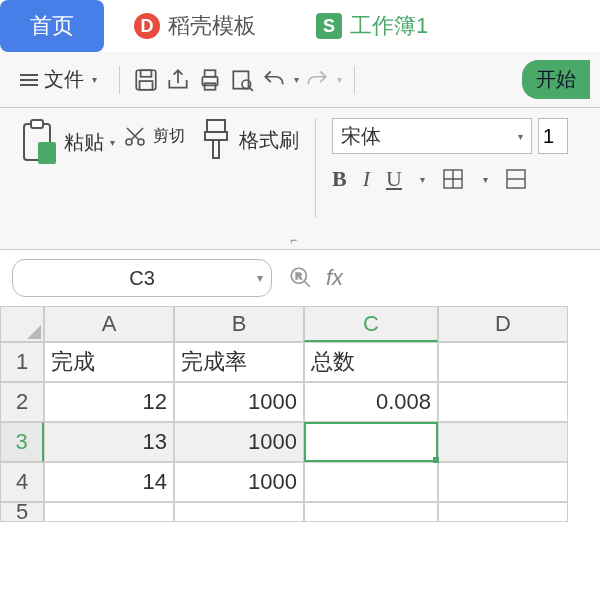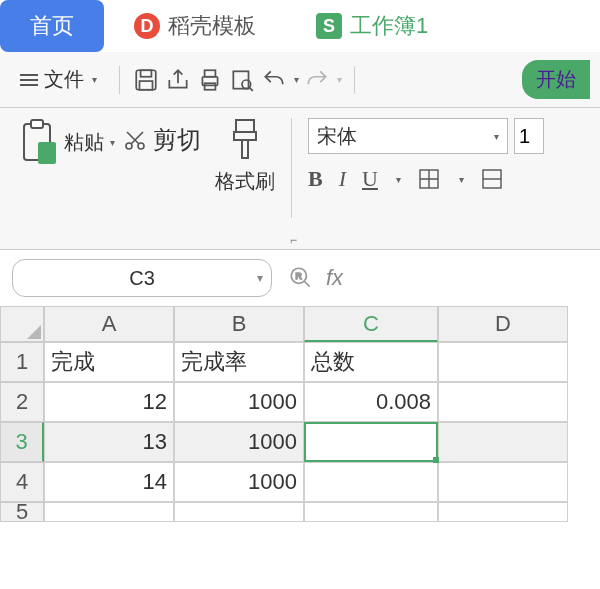--- a/index.html
+++ b/index.html
@@ -15,31 +15,31 @@
 .tab.green { color: #4aa869; }
 
 
 .toolbar1 { display: flex; align-items: center; height: 56px; padding: 0 10px; border-bottom: 1px solid #ccc; background: #f7f7f7; gap: 4px; }
 .file-btn { display: flex; align-items: center; gap: 6px; font-size: 20px; color: #333; padding: 4px 10px; }
 .hamburger { display: flex; flex-direction: column; gap: 3px; }
 .hamburger span { width: 18px; height: 2px; background: #555; }
 .divider { width: 1px; height: 28px; background: #ccc; margin: 0 8px; }
 .tb-icon { width: 28px; height: 28px; display: flex; align-items: center; justify-content: center; color: #555; }
 .caret { font-size: 10px; color: #666; margin-left: 2px; }
-.start-btn { background: #4aa869; color: #4c1d95; border-radius: 16px 0 0 16px; padding: 6px 14px; font-size: 20px; margin-left: auto; }
+.start-btn { background: #4aa869; color: #0f172a; border-radius: 16px 0 0 16px; padding: 6px 14px; font-size: 20px; margin-left: auto; }
 
 
 .ribbon { display: flex; padding: 10px 12px 4px; background: #f7f7f7; border-bottom: 1px solid #ccc; height: 142px; position: relative; }
 .ribbon-group { display: flex; flex-direction: column; align-items: center; justify-content: flex-start; padding: 0 6px; }
 .ribbon-group.clipboard { flex-direction: row; align-items: flex-start; }
 .paste-block { display: flex; flex-direction: row; align-items: center; gap: 4px; }
 .paste-icon-wrap { width: 42px; height: 48px; position: relative; }
 .cut-copy { display: flex; flex-direction: column; gap: 14px; margin-left: 8px; margin-top: 6px; }
-.cut-copy-item { display: flex; align-items: center; gap: 6px; font-size: 24px; color: #333; justify-content: flex-end; }
-.format-brush { display: flex; flex-direction: column; align-items: center; margin-left: 14px; gap: 6px; }
+.cut-copy-item { display: flex; align-items: center; gap: 6px; font-size: 16px; color: #333; justify-content: flex-end; }
+.format-brush { display: flex; flex-direction: row; align-items: center; margin-left: 14px; gap: 6px; }
 .label { font-size: 20px; color: #333; }
 .vdivider { width: 1px; background: #ccc; margin: 0 10px; height: 100px; }
 .font-block { display: flex; flex-direction: column; gap: 12px; margin-left: 6px; }
 .font-row { display: flex; gap: 6px; align-items: center; }
 .font-select { border: 1px solid #bbb; background: #fff; height: 36px; width: 200px; padding: 0 8px; font-size: 20px; color: #333; display: flex; align-items: center; justify-content: space-between; }
 .size-select { border: 1px solid #bbb; background: #fff; height: 36px; width: 30px; padding: 0 4px; font-size: 20px; display: flex; align-items: center; }
 .style-row { display: flex; gap: 16px; align-items: center; font-size: 22px; color: #555; }
 .style-row .b { font-weight: bold; font-family: "Times New Roman"; }
 .style-row .i { font-style: italic; font-family: "Times New Roman"; }
 .style-row .u { text-decoration: underline; font-family: "Times New Roman"; }

